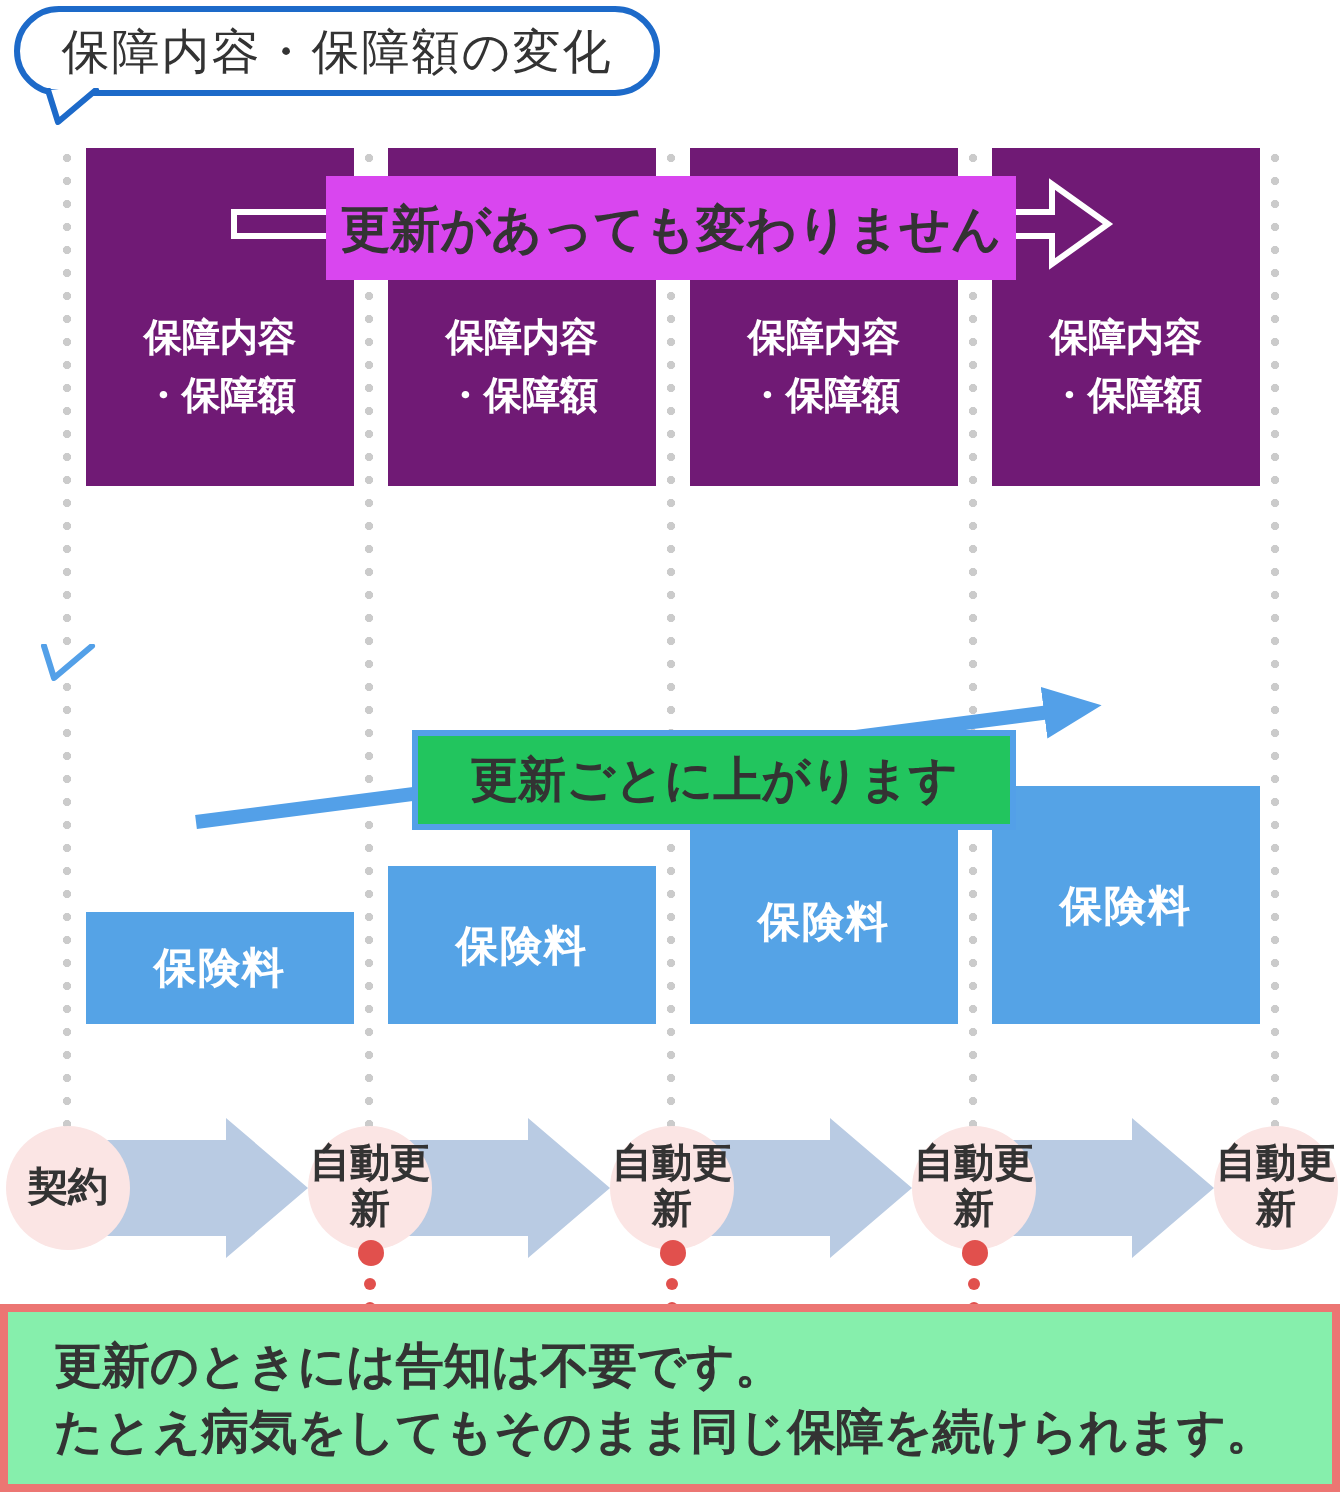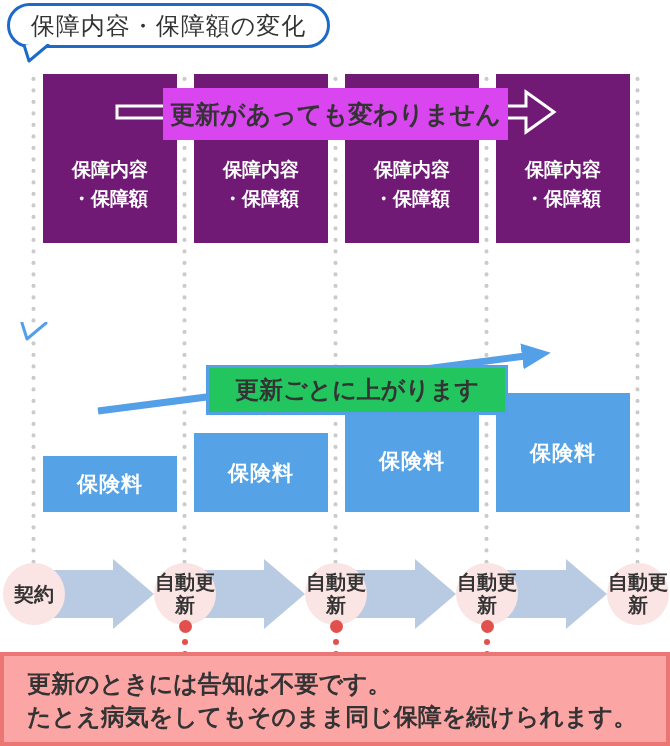--- a/index.html
+++ b/index.html
@@ -73,21 +73,21 @@
 
   
   .leader{position:absolute;top:620px;width:14px;z-index:2;}
   .ld2{left:178px;} .ld3{left:329px;} .ld4{left:480px;}
   .bigdot{width:13px;height:13px;border-radius:50%;background:#e1504d;margin:0 auto;}
   .smalldot{width:6px;height:6px;border-radius:50%;background:#e1504d;margin:6px auto 0;}
 
   
   .note{
     position:absolute;left:0;top:652px;width:670px;height:94px;box-sizing:border-box;
-    border:4px solid #ec7673;background:#fca5a5;z-index:4;
+    border:4px solid #ec7673;background:#86efac;z-index:4;
     padding:11px 0 0 23px;font-size:24px;font-weight:bold;line-height:1.38;
   }
 </style>
 </head>
 <body>
 
 <div class="stage">
 
   <div class="dotcol dc1"></div>
   <div class="dotcol dc2"></div>

